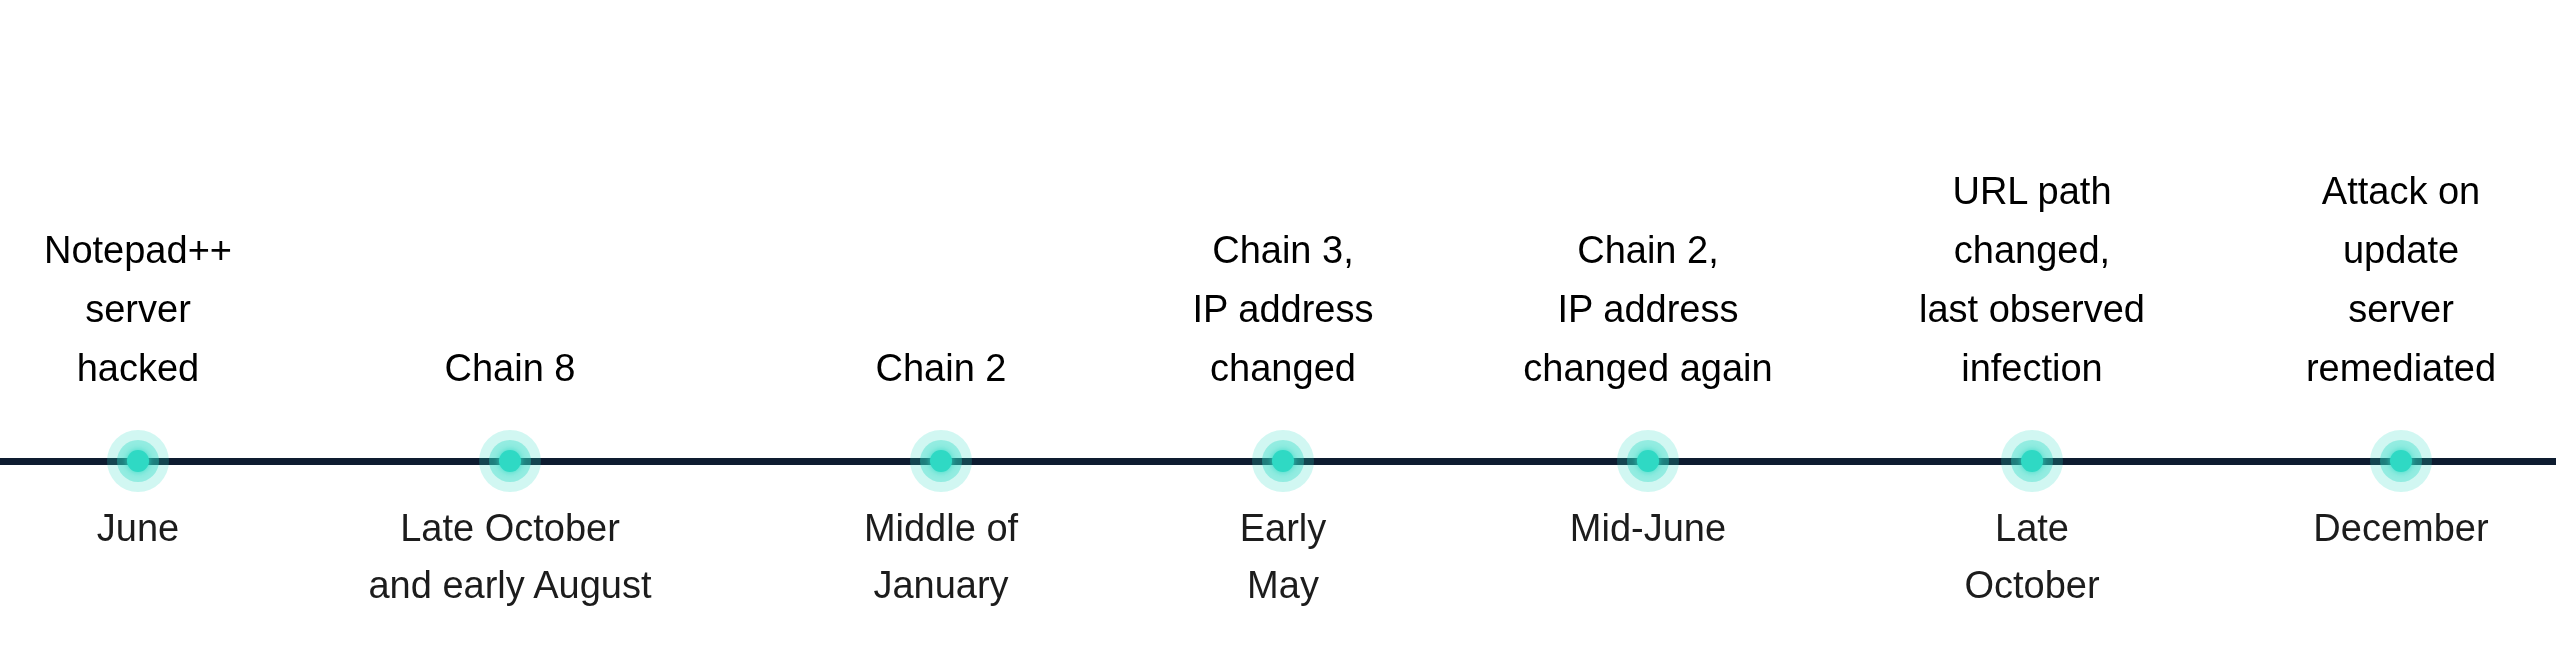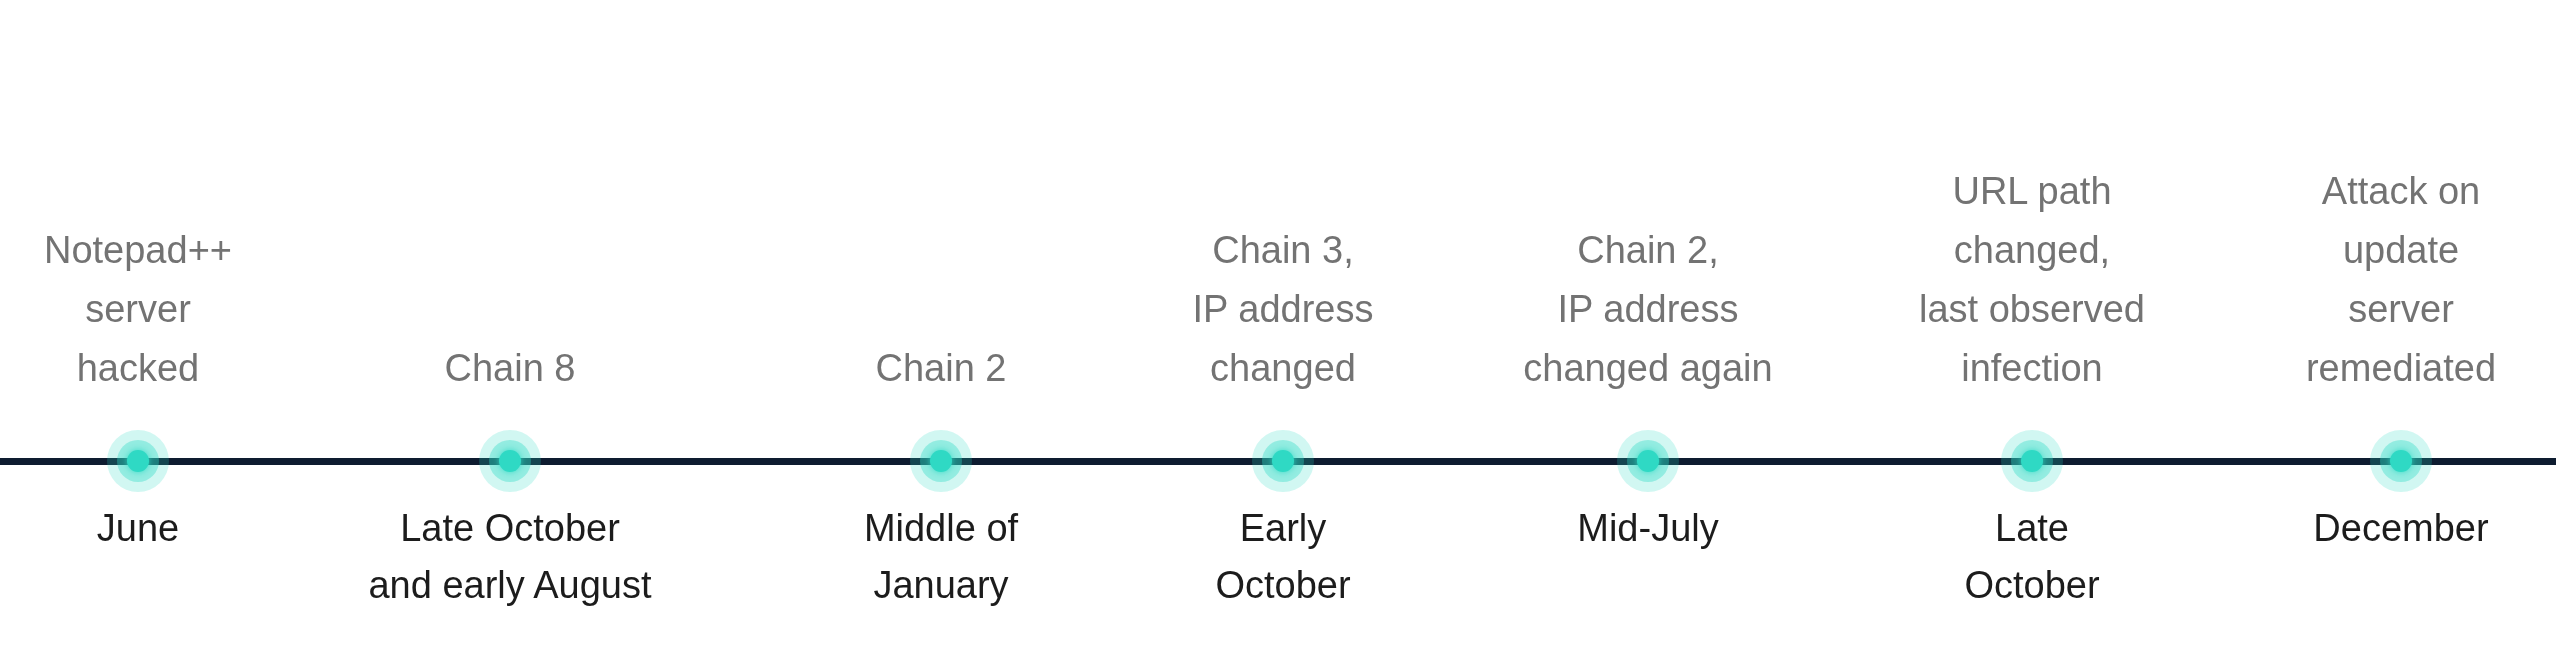--- a/index.html
+++ b/index.html
@@ -33,21 +33,21 @@
   }
   .title {
     position: absolute;
     bottom: 255px;
     left: 0;
     width: 100%;
     text-align: center;
     font-size: 38px;
     line-height: 1.55;
     white-space: pre-line;
-    color: #737373;
+    color: #000000;
   }
   .title .bold {
     font-weight: 400;
   }
   .date {
     position: absolute;
     top: 500px;
     left: 0;
     width: 100%;
     text-align: center;
@@ -133,33 +133,33 @@
   <div class="event" style="left:1283px">
     <div class="title"><span class="bold">Chain 3</span><span>,
 IP address
 changed</span></div>
     <div class="dot">
       <span class="ring outer"></span>
       <span class="ring mid"></span>
       <span class="core"></span>
     </div>
     <div class="date">Early
-October</div>
+May</div>
   </div>
 
   <div class="event" style="left:1648px">
     <div class="title"><span class="bold">Chain 2</span><span>,
 IP address
 changed again</span></div>
     <div class="dot">
       <span class="ring outer"></span>
       <span class="ring mid"></span>
       <span class="core"></span>
     </div>
-    <div class="date">Mid-July</div>
+    <div class="date">Mid-June</div>
   </div>
 
   <div class="event" style="left:2032px">
     <div class="title"><span class="bold"></span><span>URL path
 changed,
 last observed
 infection</span></div>
     <div class="dot">
       <span class="ring outer"></span>
       <span class="ring mid"></span>

